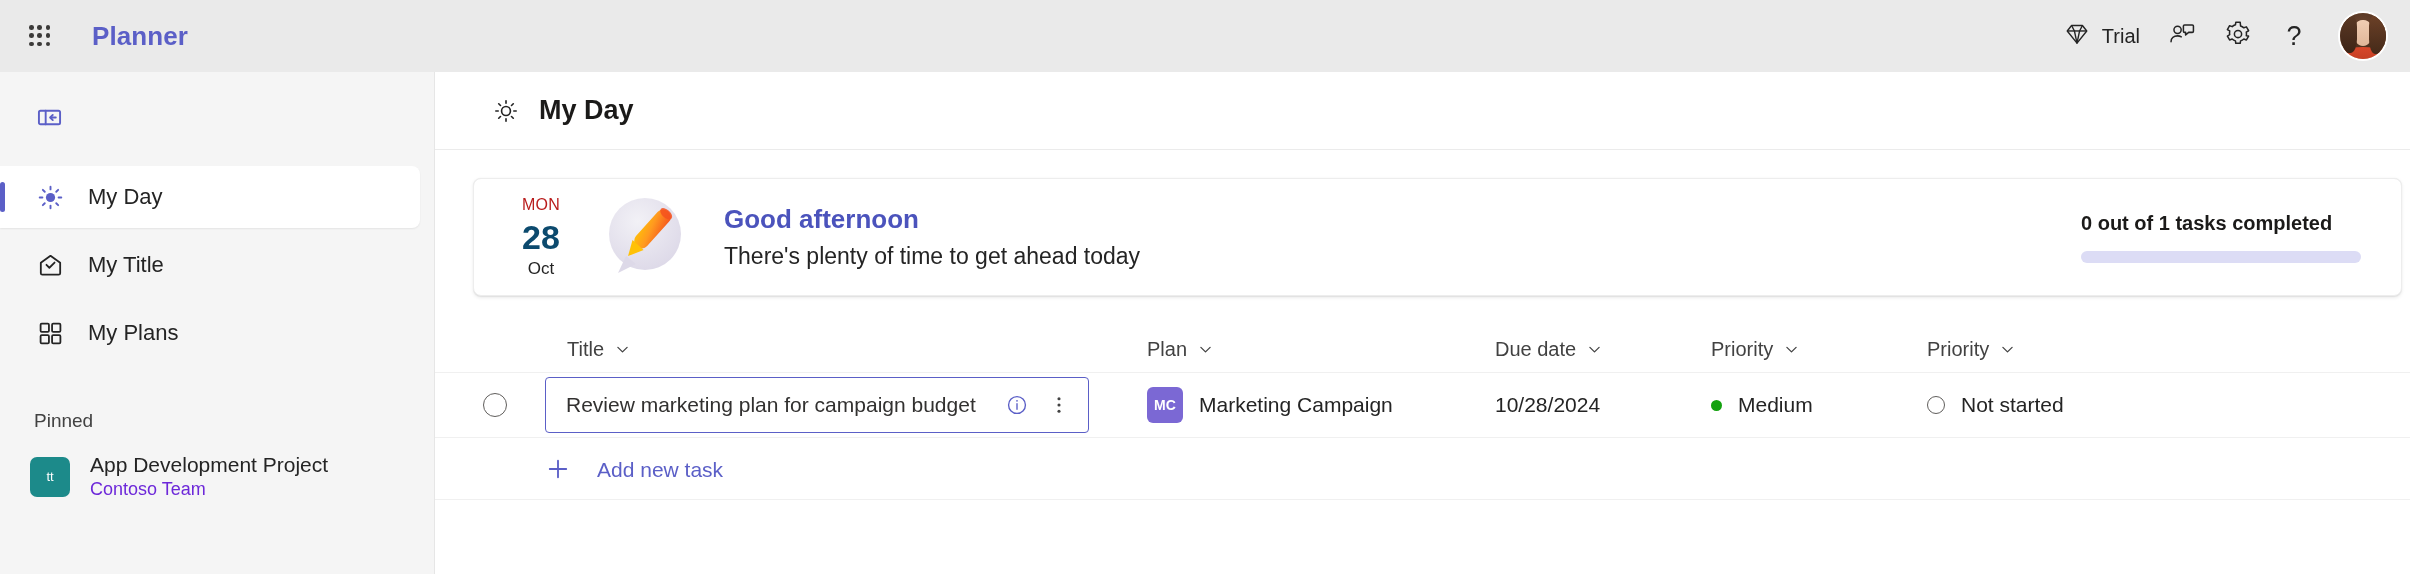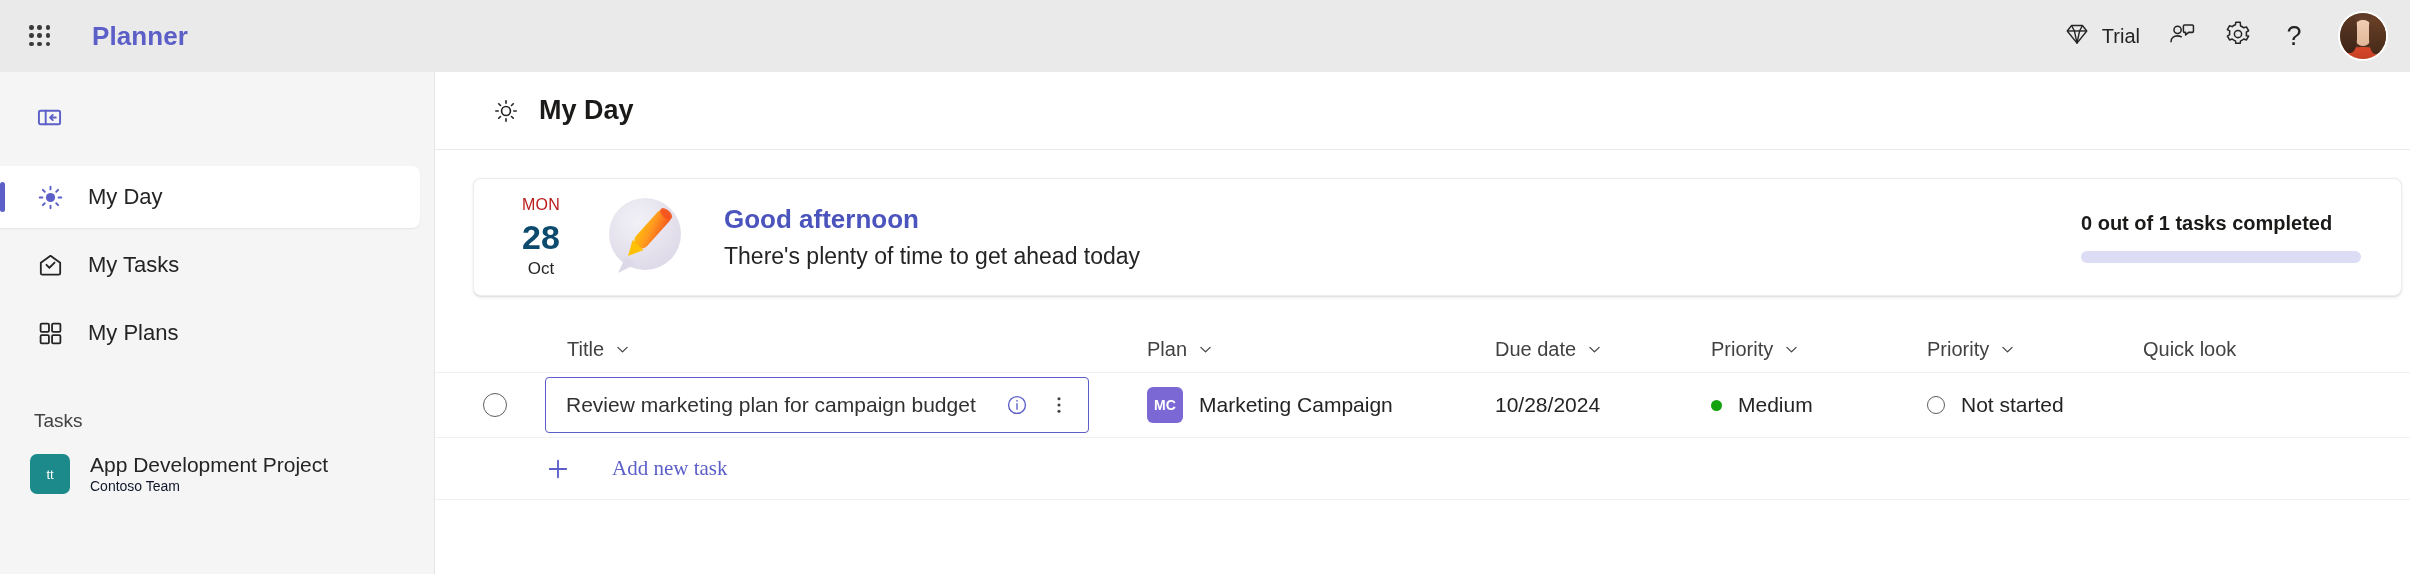--- a/index.html
+++ b/index.html
@@ -231,22 +231,22 @@
     flex: 0 0 40px;
   }
   .pinned-texts { margin-left: 20px; min-width: 0; }
   .pinned-title {
     font-size: 21px;
     color: #242424;
     line-height: 1.2;
     white-space: nowrap;
   }
   .pinned-sub {
-    font-size: 14px;
-    color: #0f172a;
+    font-size: 18px;
+    color: #6d28d9;
     line-height: 1.35;
     white-space: nowrap;
   }
 
   
   .main {
     flex: 1 1 auto;
     background: #ffffff;
     display: flex;
     flex-direction: column;
@@ -468,27 +468,26 @@
     border: 1.6px solid #605e5c;
     flex: 0 0 18px;
   }
 
   .add-row {
     height: 62px;
     border-bottom: 1px solid #f0f0f0;
   }
   .add-btn {
     display: flex;
-    align-items: flex-start;
-    gap: 41px;
+    align-items: flex-end;
+    gap: 26px;
     cursor: pointer;
     padding: 8px 18px 8px 14px;
     border-radius: 5px;
     margin-left: 58px;
-    font-family: Liberation Serif, serif;
   }
   .add-plus { color: #5b5fc7; display: flex; align-items: center; }
   .add-text { font-size: 21px; color: #5b5fc7; }
 </style>
 </head>
 <body>
 
 <div class="app">
 
   <div class="topbar">
@@ -587,37 +586,37 @@
           <span class="nav-text">My Day</span>
         </div>
 
         <div class="nav-item">
           <span class="nav-icon">
             <svg width="27" height="27" viewBox="0 0 24 24" fill="none" stroke="currentColor" stroke-width="1.6" stroke-linecap="round" stroke-linejoin="round">
               <path d="M3.4 9.6 12 3.4l8.6 6.2v9.2a1.4 1.4 0 0 1-1.4 1.4H4.8a1.4 1.4 0 0 1-1.4-1.4z"></path>
               <path d="M8.4 11.4l2.6 2.6 4.6-4.6"></path>
             </svg>
           </span>
-          <span class="nav-text">My Tasks</span>
+          <span class="nav-text">My Title</span>
         </div>
 
         <div class="nav-item">
           <span class="nav-icon">
             <svg width="27" height="27" viewBox="0 0 24 24" fill="none" stroke="currentColor" stroke-width="1.6">
               <rect x="3.2" y="3.2" width="7.4" height="7.4" rx="1"></rect>
               <rect x="13.4" y="3.2" width="7.4" height="7.4" rx="1"></rect>
               <rect x="3.2" y="13.4" width="7.4" height="7.4" rx="1"></rect>
               <rect x="13.4" y="13.4" width="7.4" height="7.4" rx="1"></rect>
             </svg>
           </span>
           <span class="nav-text">My Plans</span>
         </div>
       </div>
 
-      <div class="pinned-header">Tasks</div>
+      <div class="pinned-header">Pinned</div>
 
       <div class="pinned-item">
         <div class="plan-avatar">tt</div>
         <div class="pinned-texts">
           <div class="pinned-title">App Development Project</div>
           <div class="pinned-sub">Contoso Team</div>
         </div>
       </div>
 
     </div>
@@ -726,23 +725,20 @@
 
           <div class="col-prog">
             <span class="th th-pad">
               <span>Priority</span>
               <svg width="17" height="17" viewBox="0 0 24 24" fill="none" stroke="#424242" stroke-width="1.8" stroke-linecap="round" stroke-linejoin="round">
                   <path d="M5.5 9 L12 15.4 L18.5 9"></path>
                 </svg>
             </span>
           </div>
 
-          <div class="col-quick">
-            <span class="th static th-pad">Quick look</span>
-          </div>
         </div>
 
         <div class="t-row task-row">
 
           <div class="col-check">
             <div class="radio-circle"></div>
           </div>
 
           <div class="col-title">
             <div class="title-box">

